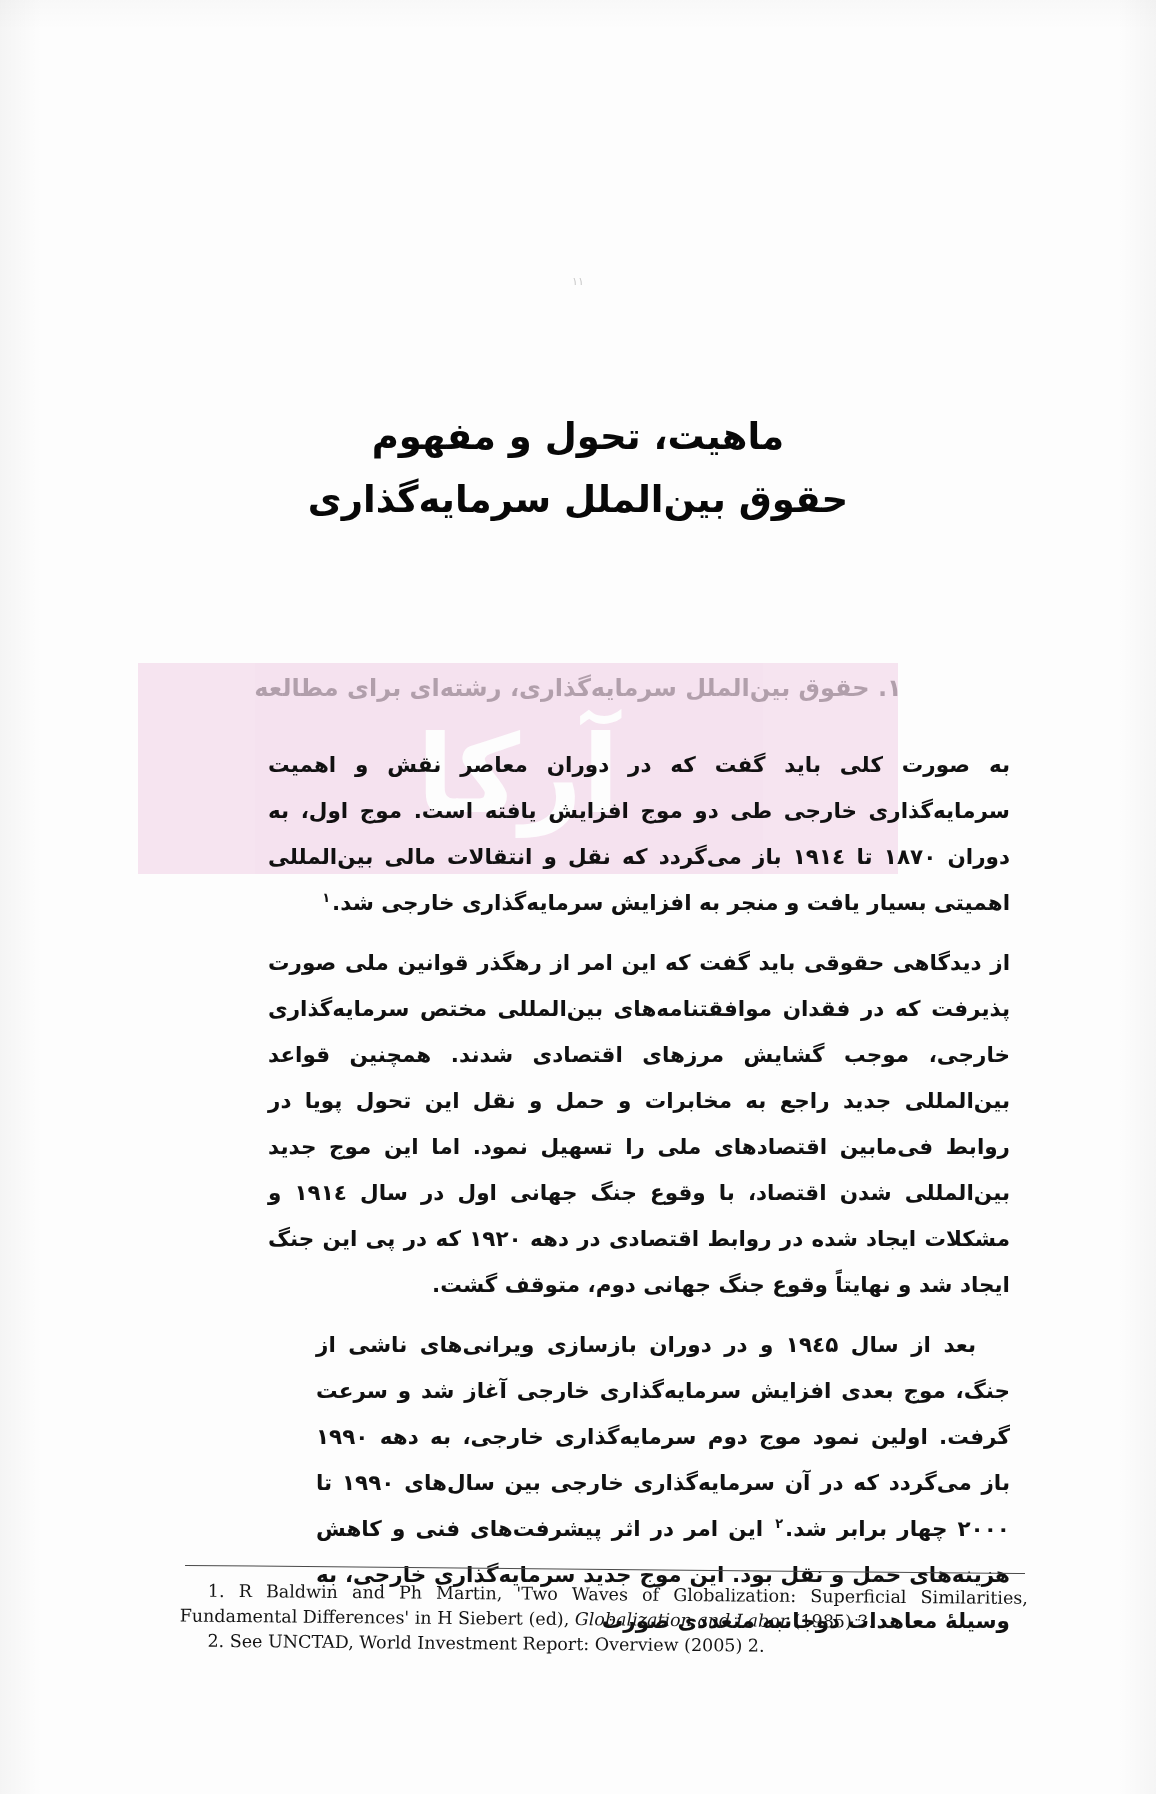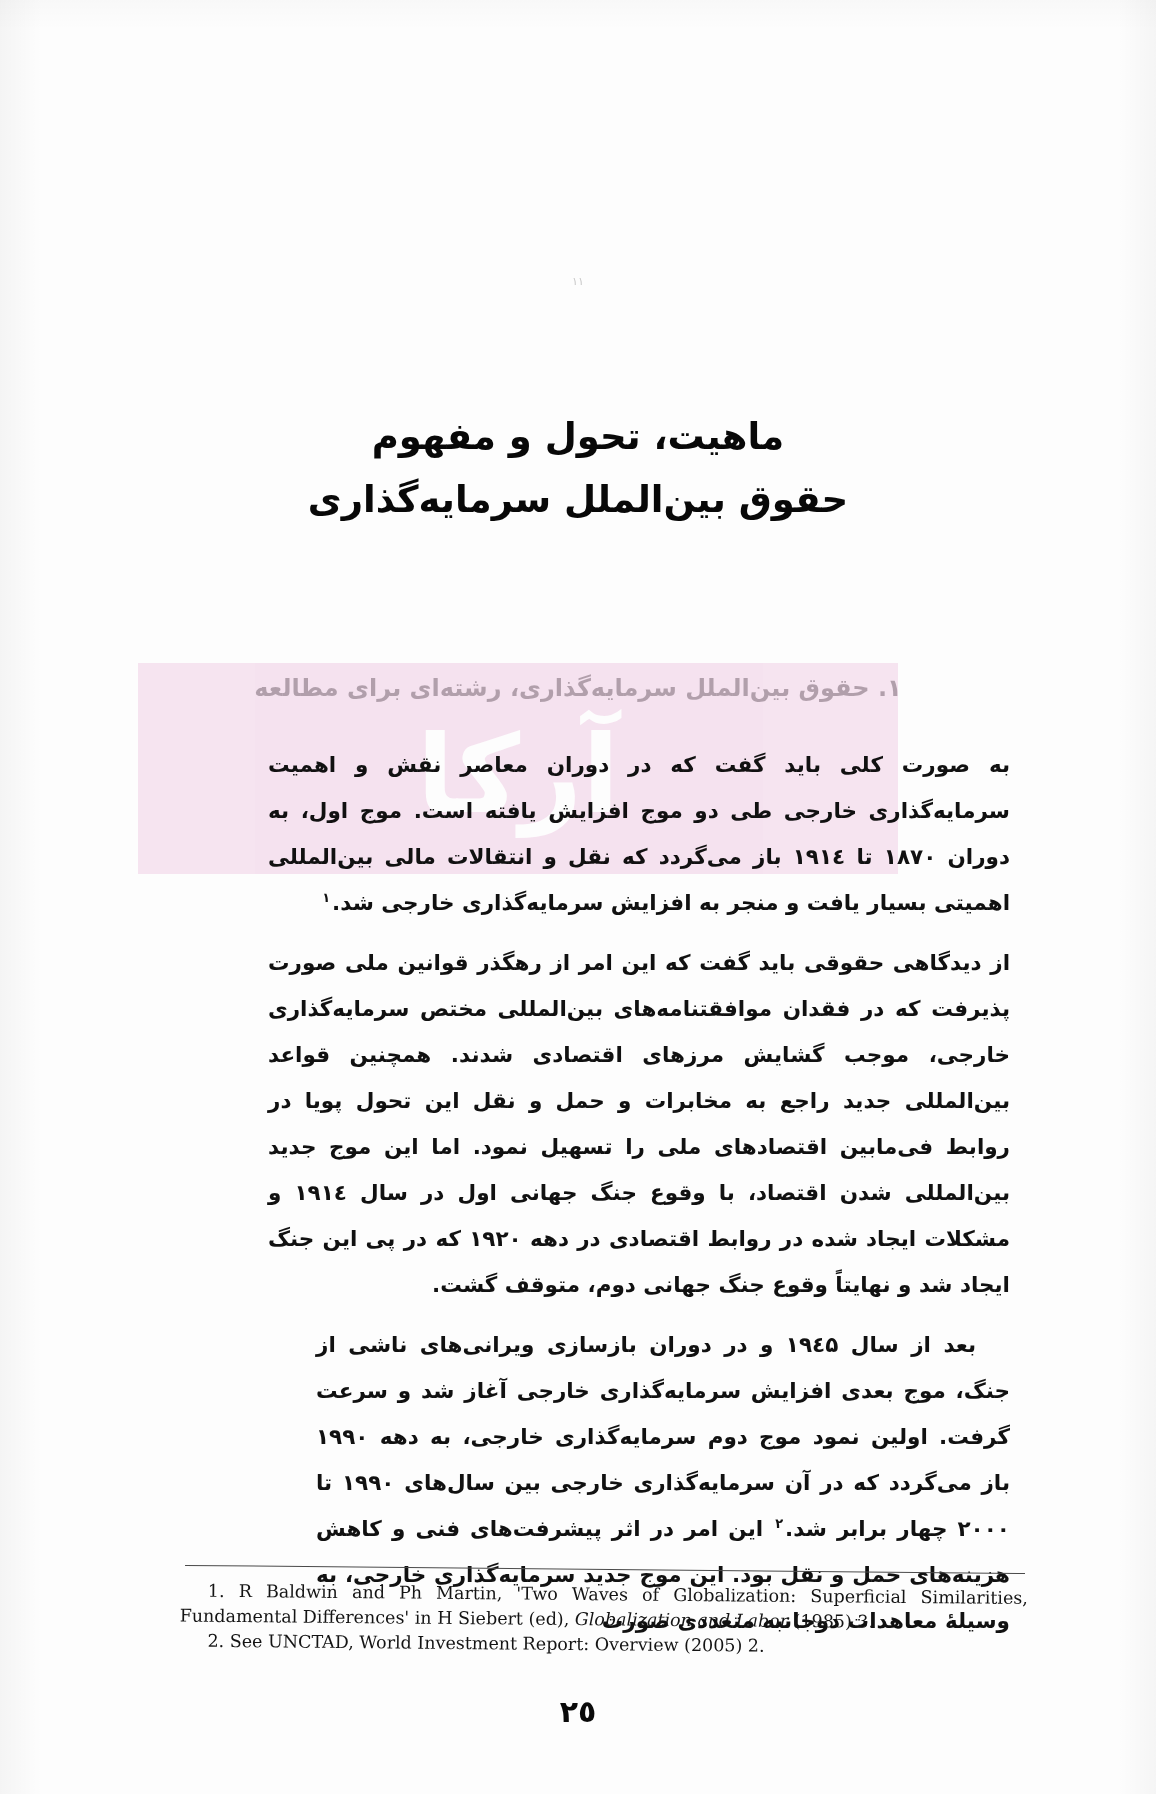--- a/index.html
+++ b/index.html
@@ -231,15 +231,14 @@
 
   </div>
 
   <div class="footnote-rule"></div>
 
   <div class="footnotes">
     <p class="fn first"><span>1. R Baldwin and Ph Martin, 'Two Waves of Globalization: Superficial Similarities, Fundamental Differences' in H Siebert (ed), </span><em>Globalization and Labor</em><span> (1985) 3.</span></p>
     <p class="fn second"><span>2. See UNCTAD, World Investment Report: Overview (2005) 2.</span></p>
   </div>
 
-  <div class="page-number">٢٥</div>
 
 </div>
 
 </body></html>

